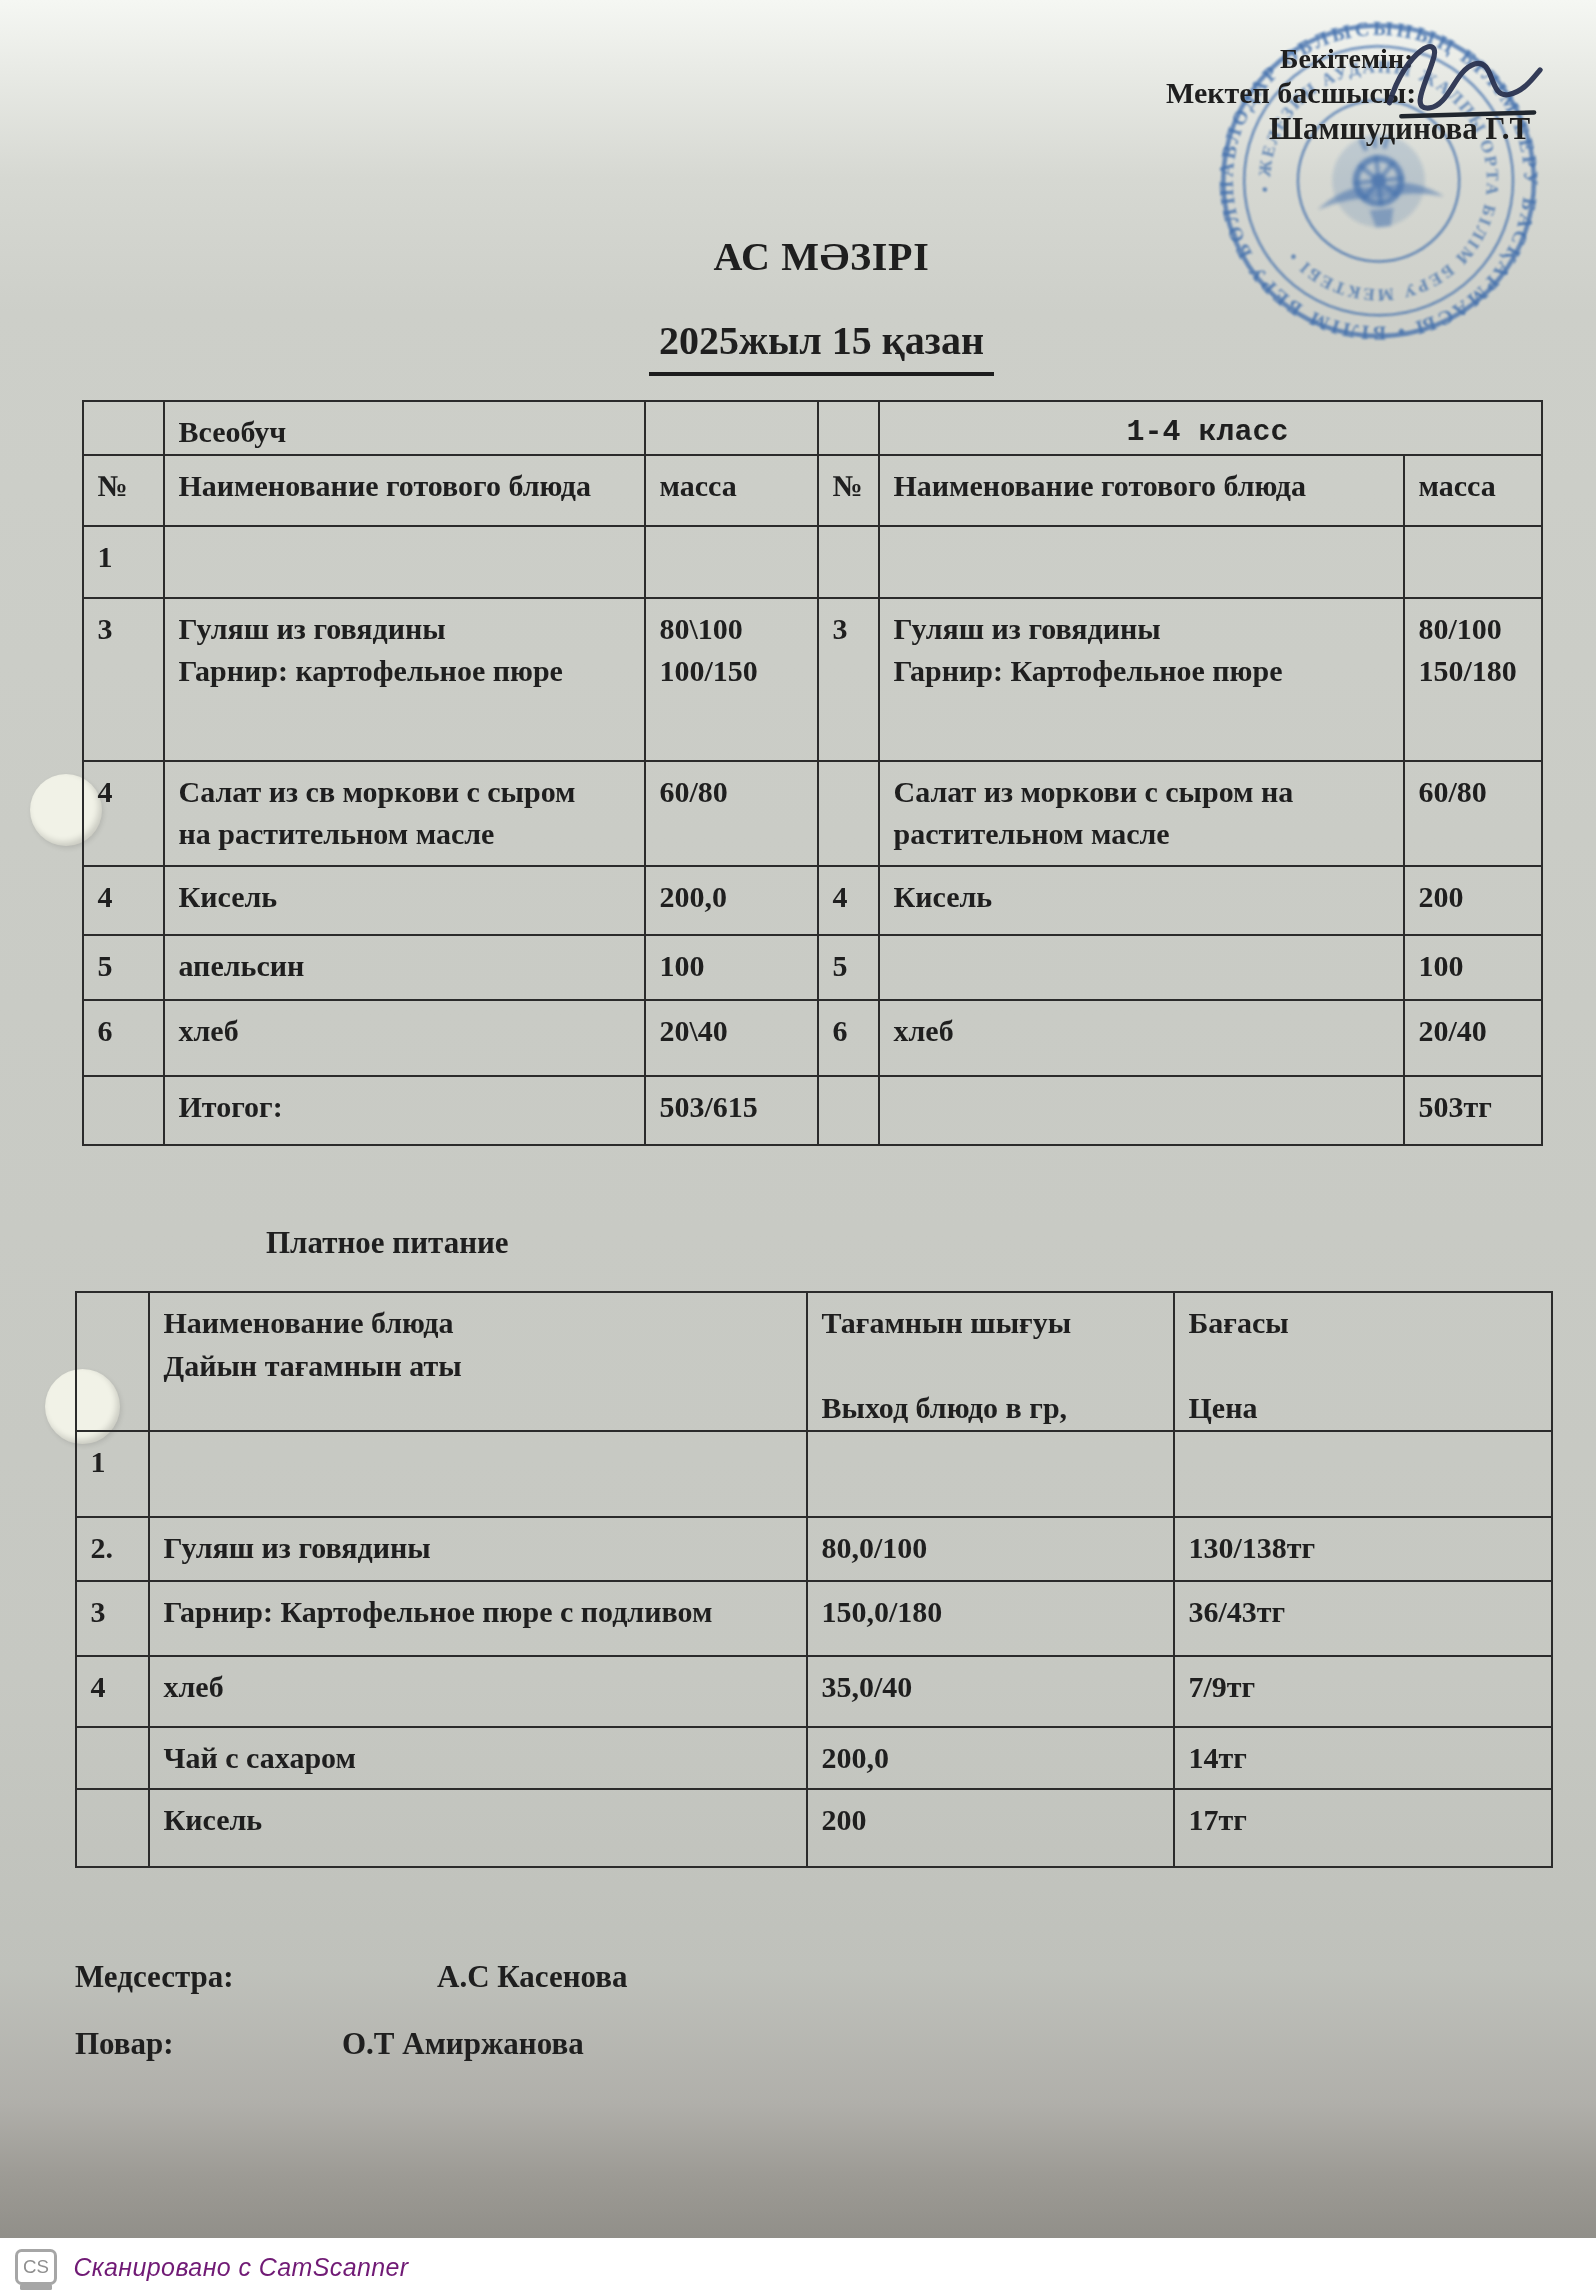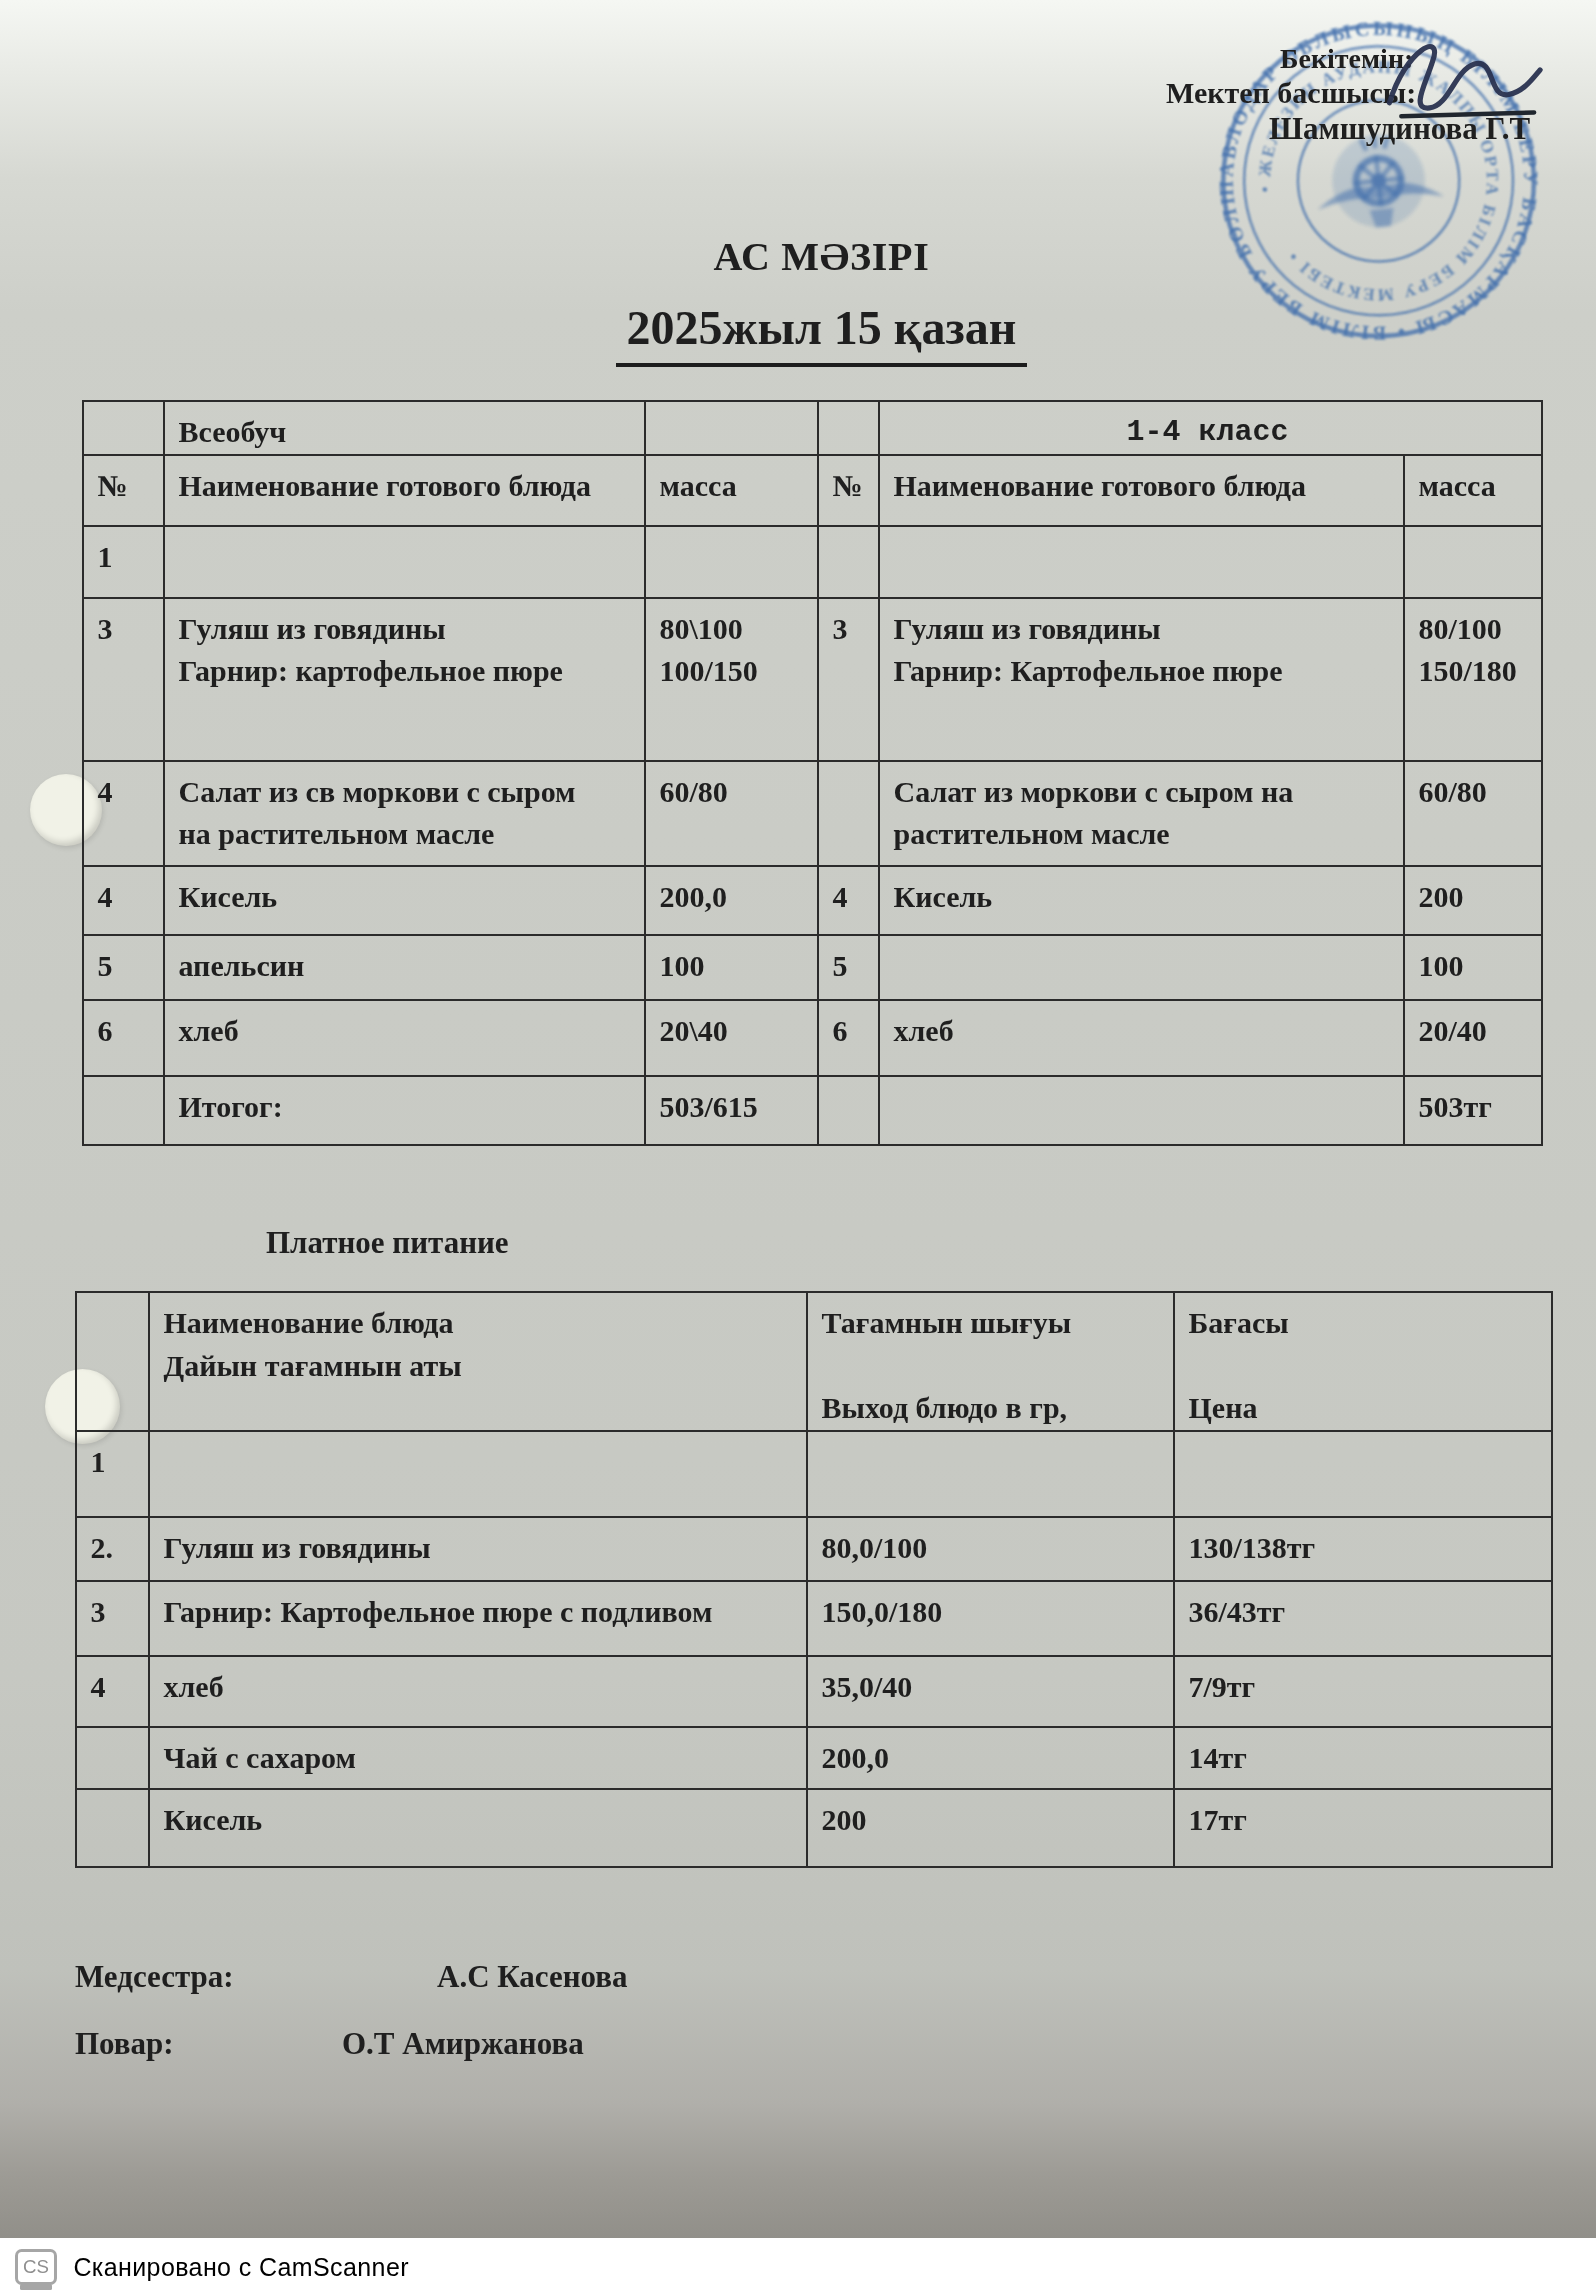--- a/index.html
+++ b/index.html
@@ -34,21 +34,21 @@
   .emblem{filter:blur(2px);}
   .approval{position:absolute;font-weight:bold;white-space:nowrap;}
   #approval-line1{left:1280px;top:43px;font-size:28px;}
   #approval-line2{left:1166px;top:76px;font-size:30px;}
   #approval-line3{left:1269px;top:111px;font-size:31px;}
   .signature{position:absolute;left:1376px;top:28px;width:179px;height:101px;}
 
   
   .title-block{position:absolute;left:590px;top:233px;width:463px;text-align:center;font-weight:bold;}
   .title-line1{font-size:40px;letter-spacing:0.7px;}
-  .title-line2{display:inline-block;font-size:48px;margin-top:5px;
+  .title-line2{display:inline-block;font-size:40px;margin-top:22px;
                border-bottom:4.5px solid #1d1d1d;padding:0 10.5px 7.5px 10.5px;}
 
   
   table{border-collapse:collapse;table-layout:fixed;position:absolute;}
   td{
     border:2.2px solid #2b2b2b;
     vertical-align:top;
     font-size:30px;font-weight:bold;
     padding:9px 6px 0 13.5px;
     white-space:pre-line;line-height:1.42;
@@ -100,21 +100,21 @@
     background:#ffffff;display:flex;align-items:center;
     font-family:"Liberation Sans","DejaVu Sans",sans-serif;
   }
   .cs-box{
     margin-left:15px;width:36px;height:30px;position:relative;
     border:3.7px solid #a6a6a6;border-radius:6.7px;
     display:flex;align-items:center;justify-content:center;
     font-size:18.7px;font-weight:normal;color:#8f8f8f;text-align:right;
   }
   .cs-bar{position:absolute;left:2.2px;right:2.2px;bottom:-8.2px;height:6px;background:#a6a6a6;border-radius:1.5px;}
-  .footer-text{margin-left:16.4px;font-size:25px;color:#000000;letter-spacing:0.4px;}
+  .footer-text{margin-left:16.4px;font-size:25px;color:#701a75;letter-spacing:0.4px;font-style:italic;}
 </style>
 </head>
 <body>
 
 <div class="paper"></div>
 <div class="hole" id="hole-1"></div>
 <div class="hole" id="hole-2"></div>
 
 <svg class="stamp" viewBox="0 0 490 470">
   <defs>

